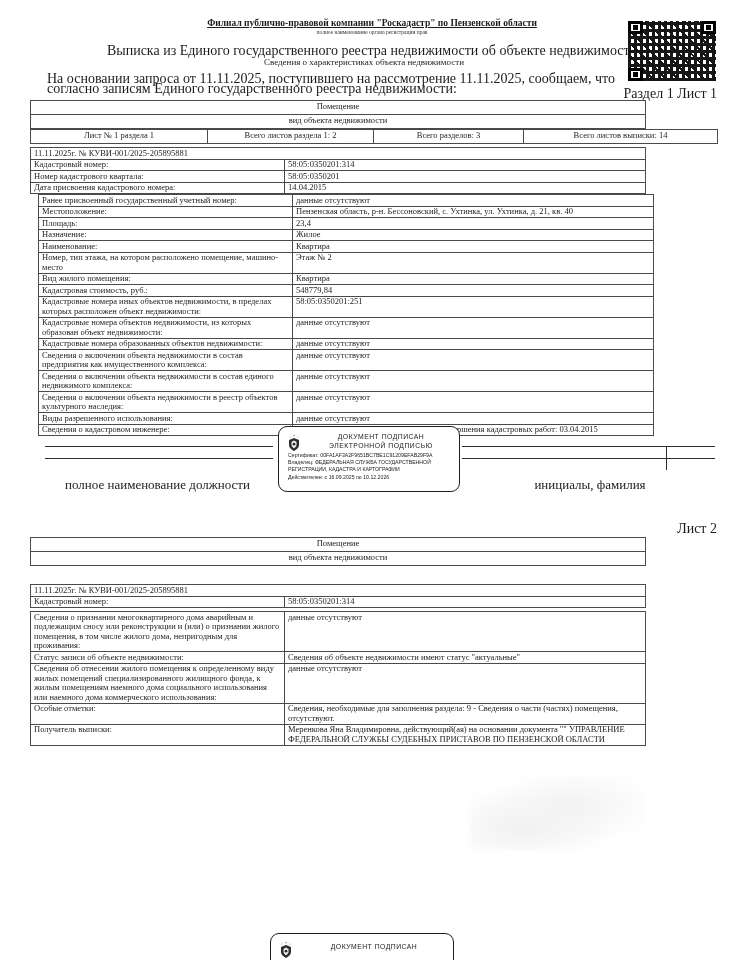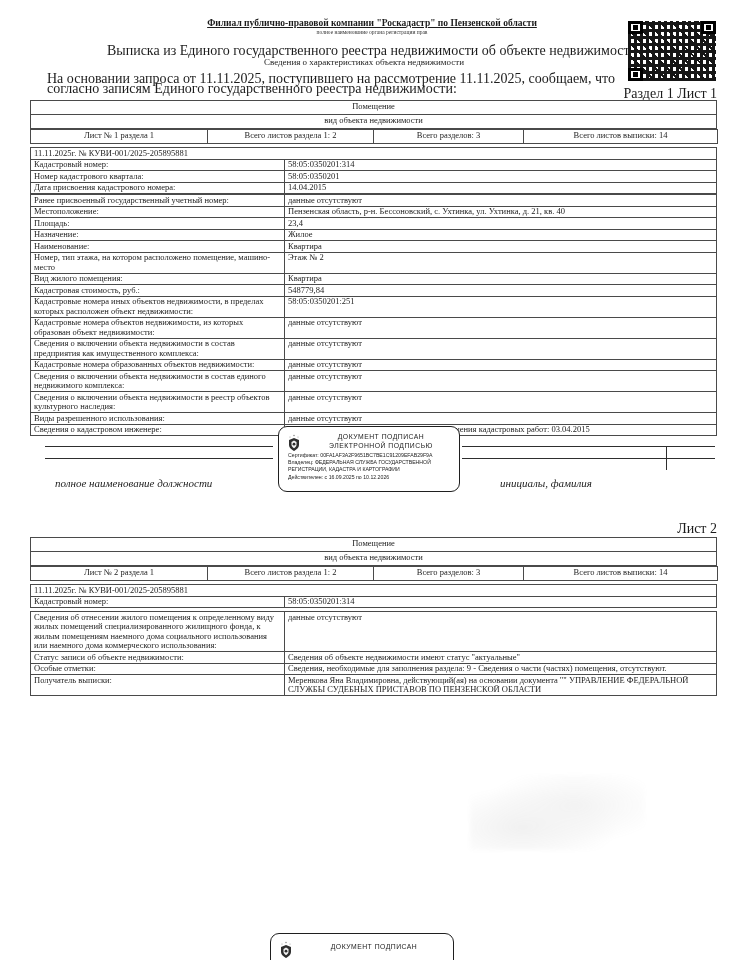--- a/index.html
+++ b/index.html
@@ -19,30 +19,30 @@
   .qr{left:628px;top:21px;width:88px;height:60px;background-color:#fff;
       background-image:
         repeating-linear-gradient(90deg,#161616 0 3px,transparent 3px 6px),
         repeating-linear-gradient(0deg,#161616 0 3px,transparent 3px 7px),
         repeating-linear-gradient(45deg,#161616 0 2px,transparent 2px 9px);}
   .fp{position:absolute;width:15px;height:13px;border:3px solid #000;background:#fff;box-sizing:border-box;}
   .fp::after{content:"";position:absolute;left:2px;top:1px;width:5px;height:5px;background:#000;}
   .fp.tl{left:0;top:0}.fp.tr{right:0;top:0}.fp.bl{left:0;bottom:0}
 
   
-  table{border-collapse:collapse;table-layout:fixed;width:687px;border:1.6px solid #262626;}
+  table{border-collapse:collapse;table-layout:fixed;width:616px;border:1.6px solid #262626;}
   td{border:1px solid #4a4a4a;font-size:8.5px;line-height:9.5px;padding:0.5px 3px;
      vertical-align:top;overflow:hidden;word-wrap:break-word;}
   td.c{text-align:center;}
   .lblcol{width:254px;}
 
   
   .sigline{position:absolute;height:0;border-top:1px solid #2e2e2e;}
   .sigtick{position:absolute;width:0;border-left:1px solid #2e2e2e;}
-  .sigcap{position:absolute;font-size:11px;color:#222;text-align:left;font-style:italic;}
+  .sigcap{position:absolute;font-size:13px;color:#222;text-align:center;}
 
   .stampbox{position:absolute;border:1.6px solid #1f1f1f;border-radius:9px;background:#fff;
             font-family:"Liberation Sans",sans-serif;}
   .stamp-h{font-size:6.8px;line-height:8.5px;letter-spacing:.5px;text-align:center;
            padding-left:24px;color:#1a1a1a;}
   .stamp-s{font-size:5.2px;line-height:7.2px;color:#222;padding:0 6px 0 9px;}
   .herb{position:absolute;left:8px;top:7px;}
 
   .ghost{position:absolute;left:470px;top:775px;width:175px;height:75px;
          background:radial-gradient(ellipse at 60% 40%,#9a9a9a 0%,transparent 60%),
@@ -115,21 +115,21 @@
       <td>Номер кадастрового квартала:</td>
       <td>58:05:0350201</td>
     </tr>
     <tr>
       <td>Дата присвоения кадастрового номера:</td>
       <td>14.04.2015</td>
     </tr>
   </tbody>
     </table>
 
-  <table class="abs" style="left:30px;top:194px;">
+  <table class="abs" style="left:38px;top:194px;">
     <colgroup>
         <col class="lblcol">
         <col>
       </colgroup>
     <tbody>
         <tr>
           <td>Ранее присвоенный государственный учетный номер:</td>
           <td>данные отсутствуют</td>
         </tr>
     <tr>
@@ -162,25 +162,25 @@
         </tr>
     <tr>
           <td>Кадастровые номера иных объектов недвижимости, в пределах которых расположен объект недвижимости:</td>
           <td>58:05:0350201:251</td>
         </tr>
     <tr>
           <td>Кадастровые номера объектов недвижимости, из которых образован объект недвижимости:</td>
           <td>данные отсутствуют</td>
         </tr>
     <tr>
+          <td>Кадастровые номера образованных объектов недвижимости:</td>
+          <td>данные отсутствуют</td>
+        </tr>
+    <tr>
           <td>Сведения о включении объекта недвижимости в состав предприятия как имущественного комплекса:</td>
-          <td>данные отсутствуют</td>
-        </tr>
-    <tr>
-          <td>Кадастровые номера образованных объектов недвижимости:</td>
           <td>данные отсутствуют</td>
         </tr>
     <tr>
           <td>Сведения о включении объекта недвижимости в состав единого недвижимого комплекса:</td>
           <td>данные отсутствуют</td>
         </tr>
     <tr>
           <td>Сведения о включении объекта недвижимости в реестр объектов культурного наследия:</td>
           <td>данные отсутствуют</td>
         </tr>
@@ -225,36 +225,20 @@
     <tbody>
         <tr>
           <td class="c" style="height:12px;">Помещение</td>
         </tr>
     <tr>
           <td class="c" style="height:12px;">вид объекта недвижимости</td>
         </tr>
   </tbody>
     </table>
 
-  <table class="abs" style="left:30px;top:566px;">
-    <colgroup>
-        <col style="width:177px">
-        <col style="width:166px">
-        <col style="width:150px">
-        <col style="width:194px">
-      </colgroup>
-    <tbody>
-        <tr>
-      <td class="c" style="height:12px;">Лист № 2 раздела 1</td>
-      <td class="c">Всего листов раздела 1: 2</td>
-      <td class="c">Всего разделов: 3</td>
-      <td class="c">Всего листов выписки: 14</td>
-    </tr>
-  </tbody>
-    </table>
 
   <table class="abs" style="left:30px;top:584px;">
     <colgroup>
         <col class="lblcol">
         <col>
       </colgroup>
     <tbody>
         <tr>
           <td colspan="2">11.11.2025г. № КУВИ-001/2025-205895881</td>
         </tr>
@@ -264,27 +248,31 @@
     </tr>
   </tbody>
     </table>
 
   <table class="abs" style="left:30px;top:611px;">
     <colgroup>
         <col class="lblcol">
         <col>
       </colgroup>
     <tbody>
-    <tr>
-          <td>Сведения об отнесении жилого помещения к определенному виду жилых помещений специализированного жилищного фонда, к жилым помещениям наемного дома социального использования или наемного дома коммерческого использования:</td>
+        <tr>
+          <td>Сведения о признании многоквартирного дома аварийным и подлежащим сносу или реконструкции и (или) о признании жилого помещения, в том числе жилого дома, непригодным для проживания:</td>
           <td>данные отсутствуют</td>
         </tr>
     <tr>
           <td>Статус записи об объекте недвижимости:</td>
           <td>Сведения об объекте недвижимости имеют статус "актуальные"</td>
+        </tr>
+    <tr>
+          <td>Сведения об отнесении жилого помещения к определенному виду жилых помещений специализированного жилищного фонда, к жилым помещениям наемного дома социального использования или наемного дома коммерческого использования:</td>
+          <td>данные отсутствуют</td>
         </tr>
     <tr>
           <td>Особые отметки:</td>
           <td>Сведения, необходимые для заполнения раздела: 9 - Сведения о части (частях) помещения, отсутствуют.</td>
         </tr>
     <tr>
           <td>Получатель выписки:</td>
           <td>Меренкова Яна Владимировна, действующий(ая) на основании документа "" УПРАВЛЕНИЕ ФЕДЕРАЛЬНОЙ СЛУЖБЫ СУДЕБНЫХ ПРИСТАВОВ ПО ПЕНЗЕНСКОЙ ОБЛАСТИ</td>
         </tr>
   </tbody>

